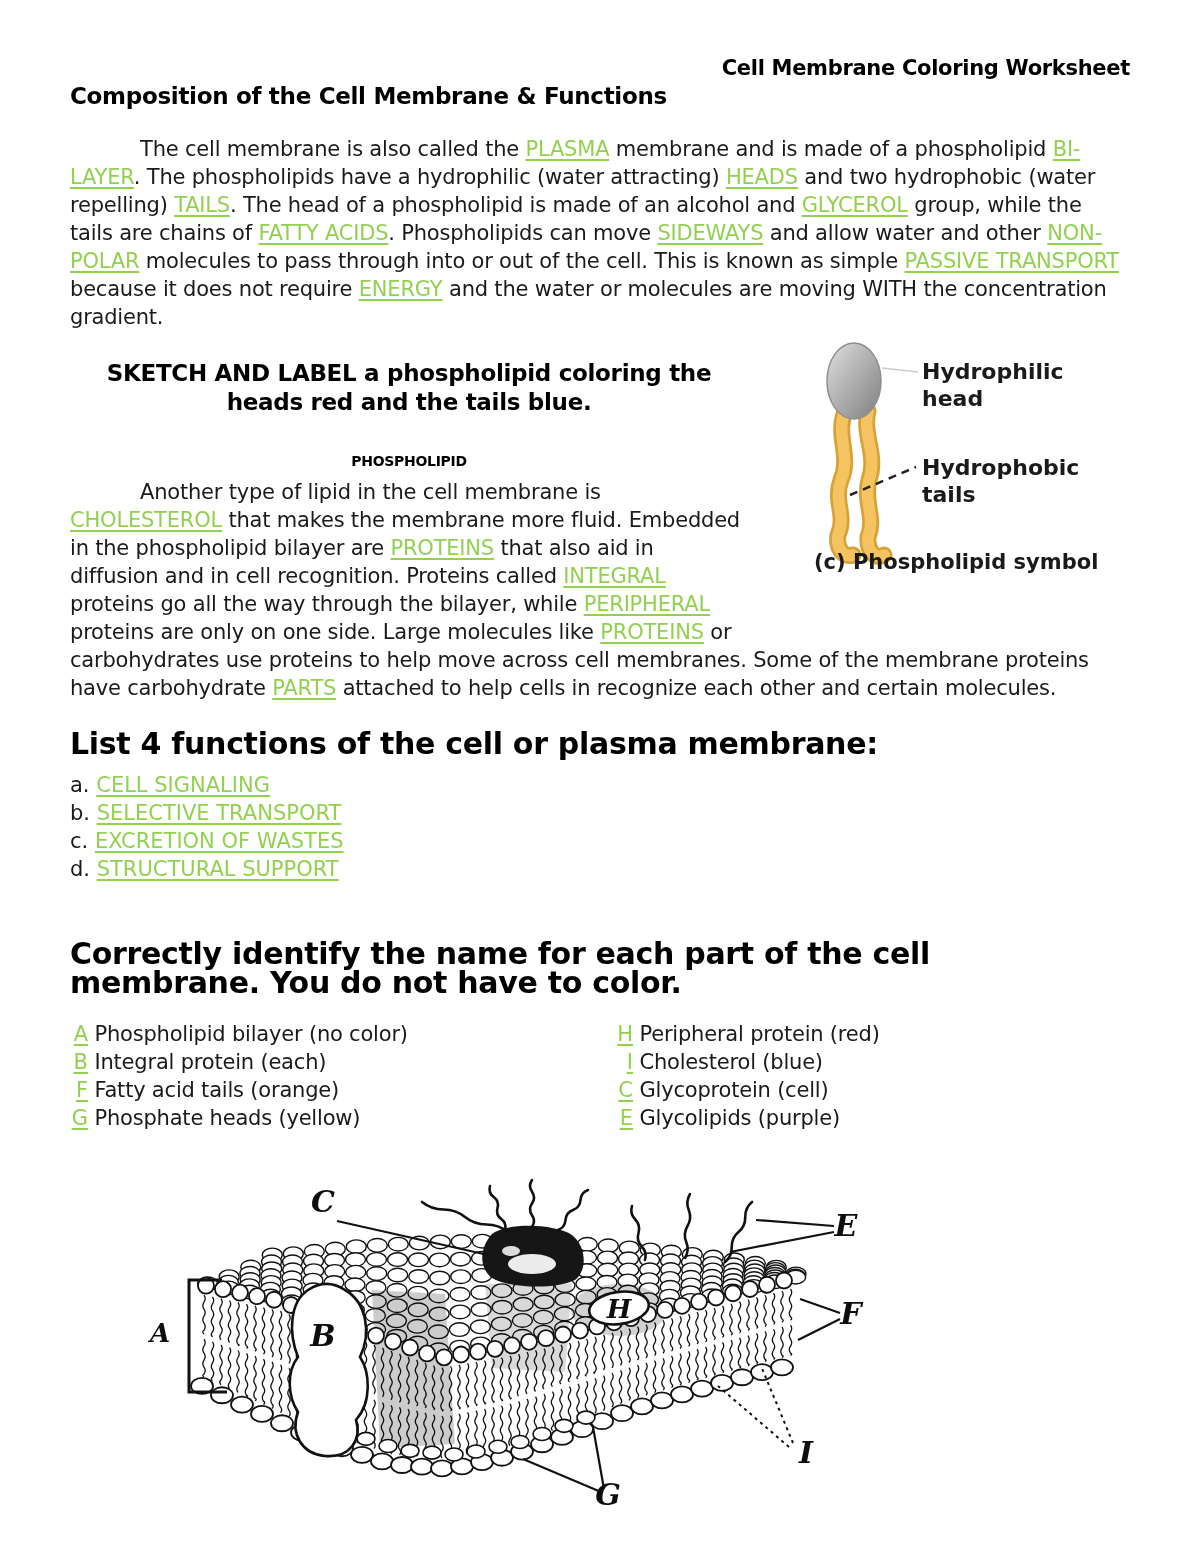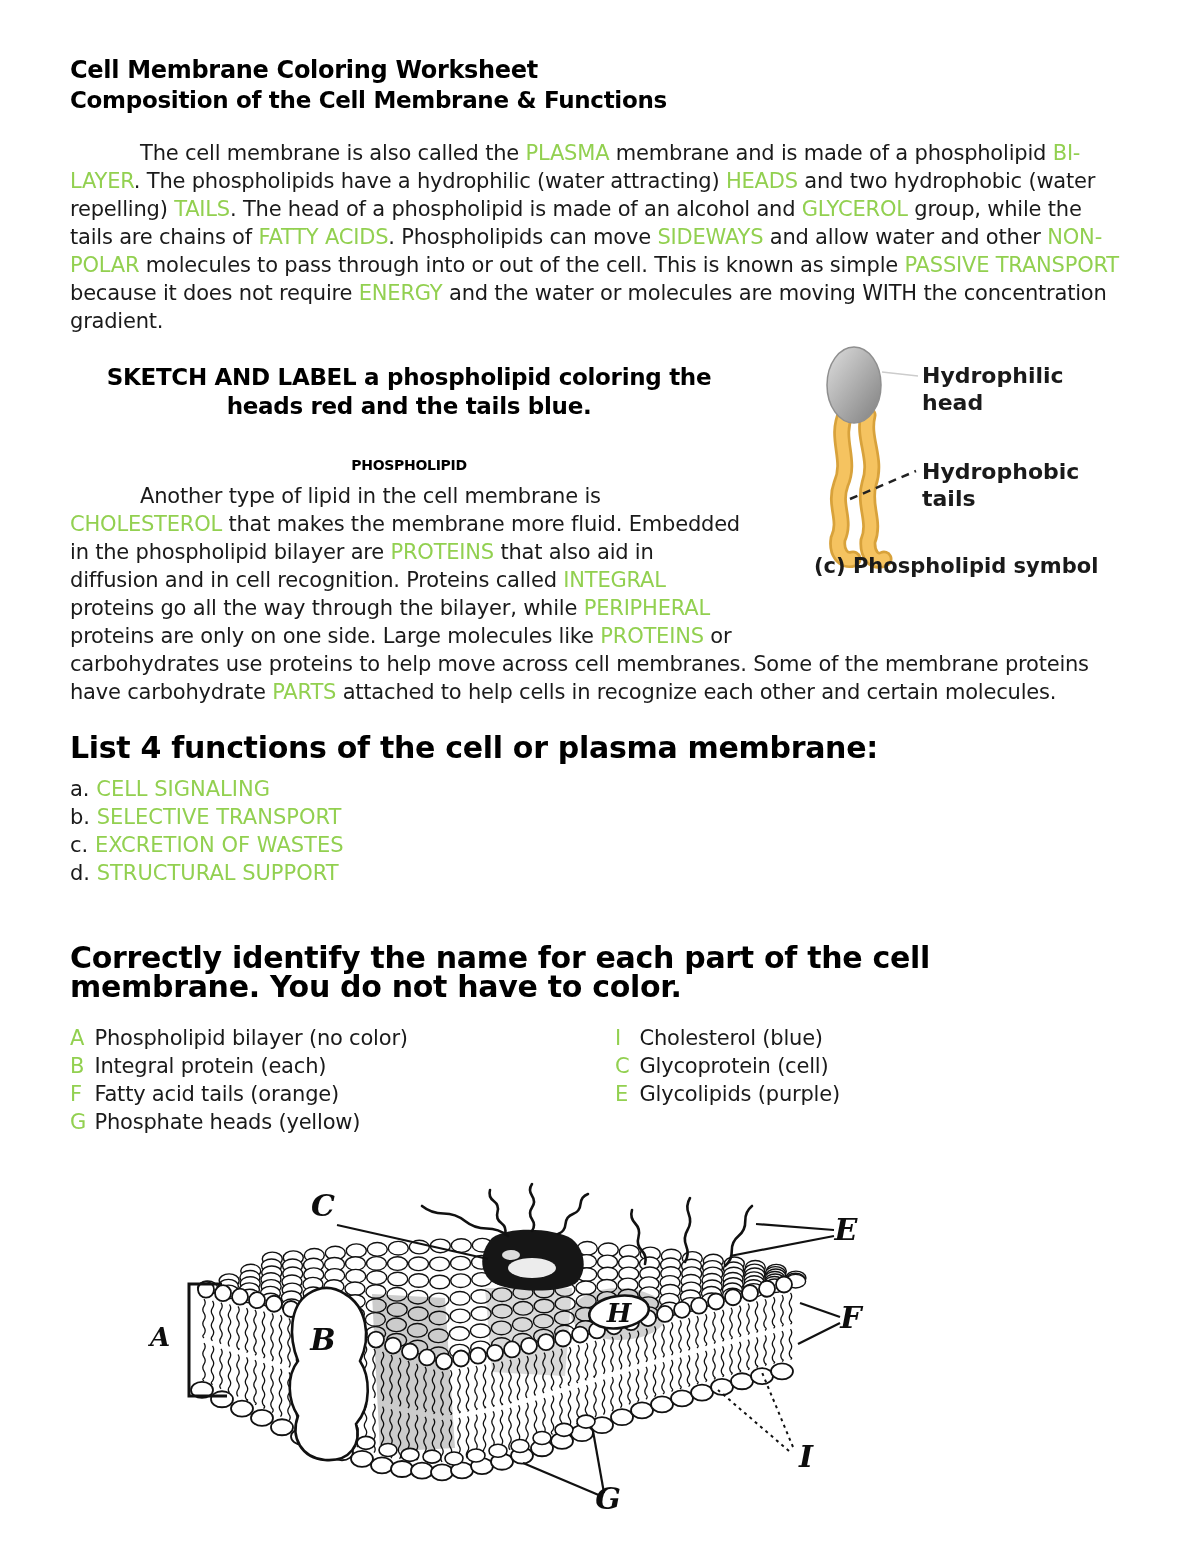--- a/index.html
+++ b/index.html
@@ -5,26 +5,26 @@
   :root{ --green:#92D050; --ink:#1a1a1a; }
   *{box-sizing:border-box;}
   html,body{margin:0;padding:0;background:#ffffff;}
   body{
     width:1200px;height:1553px;overflow:hidden;
     font-family:"DejaVu Sans","Liberation Sans",sans-serif;
     color:var(--ink);
   }
   .page{width:1200px;height:1553px;padding:56px 70px 0 70px;}
   h1,h2,h3{margin:0;font-weight:bold;color:#000;}
-  h1{font-size:24px;text-align:left;letter-spacing:-0.3px;}
+  h1{font-size:21px;text-align:right;letter-spacing:-0.3px;}
   h2{font-size:23px;margin-top:3px;letter-spacing:-0.3px;}
   .para{font-size:21px;line-height:28px;margin:0;letter-spacing:-0.2px;}
   .indent{text-indent:70px;}
   .intro{margin-top:26px;}
-  .answer{color:var(--green);text-underline-offset:3px;}
+  .answer{color:var(--green);text-decoration:underline;text-underline-offset:3px;text-align:right;}
   .figure-wrap{float:right;width:360px;height:285px;margin:4px 0 10px 22px;}
   .center-col{font-size:23px;text-align:center;line-height:29px;letter-spacing:-0.3px;}
   .sketch-h{margin-top:28px;}
   .phos-h{margin-top:30px;font-size:14px;}
   .body2{margin-top:2px;}
   .clear{clear:both;}
   .left-h{font-size:30px;letter-spacing:-0.3px;}
   .fn-h{margin-top:24px;}
   #functions-list{font-size:21px;line-height:28px;margin-top:10px;}
   #functions-list .fn-row span:first-child{color:var(--ink);}
@@ -91,20 +91,21 @@
   <h3 class="left-h identify-h">Correctly identify the name for each part of the cell membrane. You do not have to color.</h3>
 
   <div class="columns">
     <div class="col col-left">
         <div class="id-row"><span class="answer ltr">A</span><span class="id-text"> Phospholipid bilayer (no color)</span></div>
         <div class="id-row"><span class="answer ltr">B</span><span class="id-text"> Integral protein (each)</span></div>
         <div class="id-row"><span class="answer ltr">F</span><span class="id-text"> Fatty acid tails (orange)</span></div>
         <div class="id-row"><span class="answer ltr">G</span><span class="id-text"> Phosphate heads (yellow)</span></div>
       </div>
     <div class="col col-right">
+        <div class="id-row"><span class="answer ltr">H</span><span class="id-text"> Peripheral protein (red)</span></div>
         <div class="id-row"><span class="answer ltr">I</span><span class="id-text"> Cholesterol (blue)</span></div>
         <div class="id-row"><span class="answer ltr">C</span><span class="id-text"> Glycoprotein (cell)</span></div>
         <div class="id-row"><span class="answer ltr">E</span><span class="id-text"> Glycolipids (purple)</span></div>
       </div>
   </div>
 
   <svg id="membrane-svg" viewBox="0 0 760 373" width="760" height="373" xmlns="http://www.w3.org/2000/svg">
       <g>
         <ellipse cx="132.3" cy="82.94" rx="10" ry="6.8" fill="#fff" stroke="#111111" stroke-width="1.4"></ellipse>
         <ellipse cx="153.3" cy="81.637" rx="10" ry="6.8" fill="#fff" stroke="#111111" stroke-width="1.4"></ellipse>

